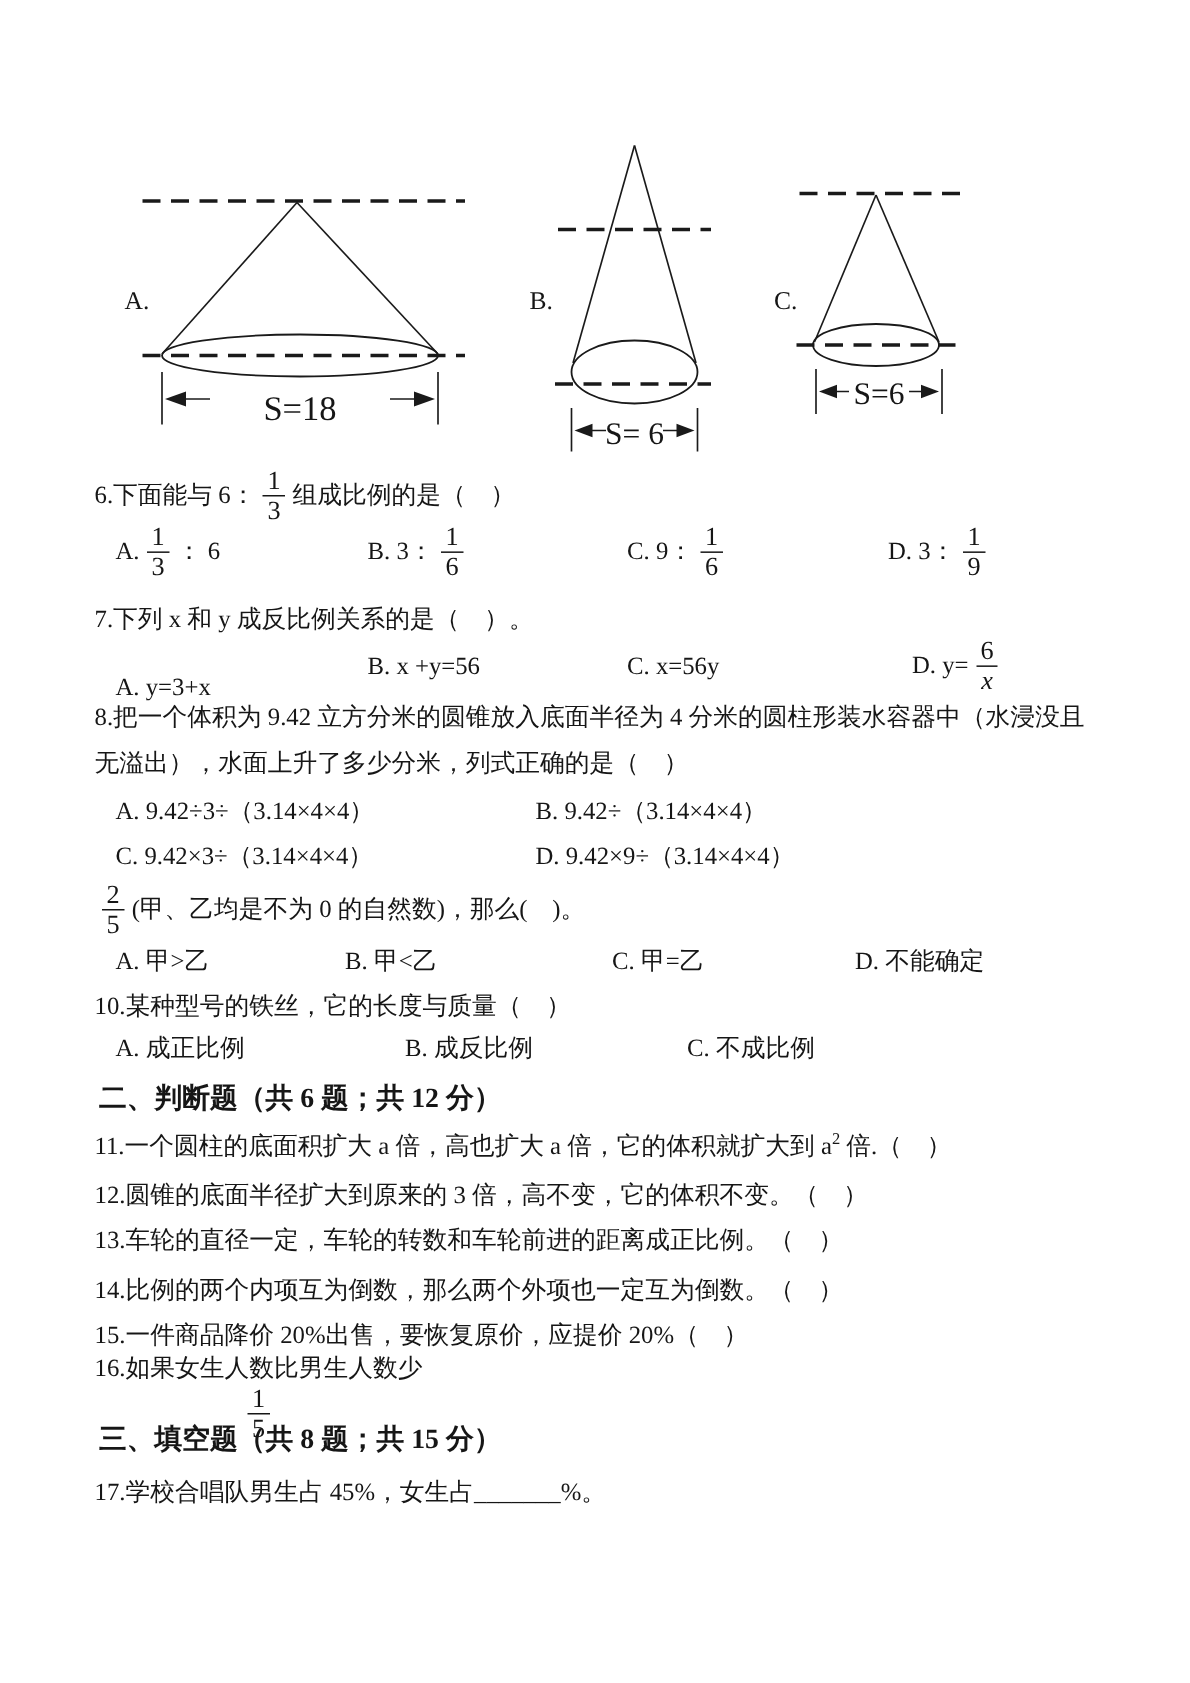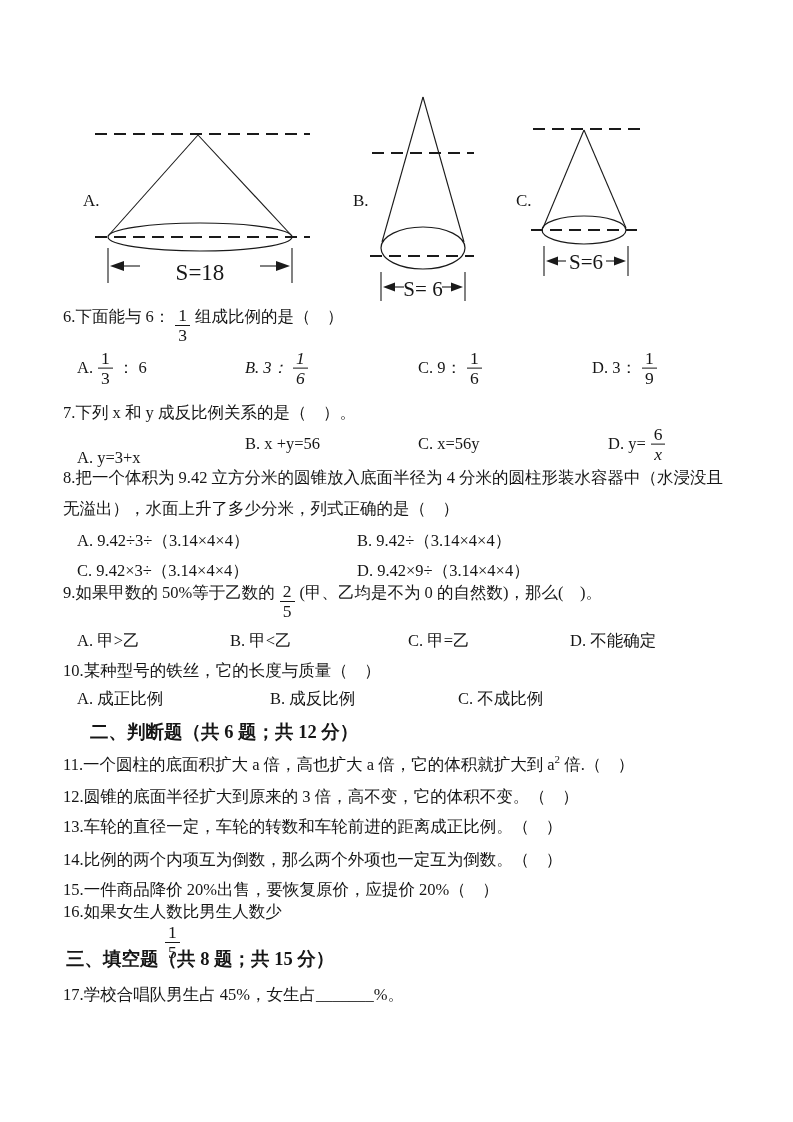--- a/index.html
+++ b/index.html
@@ -7,21 +7,21 @@
     position:relative;
     width:793px;height:1122px;
     background:#ffffff;
     font-family:"Liberation Serif","DejaVu Serif",serif;
     color:#161616;
     font-size:16.5px;
     overflow:hidden;
   }
   .abs{position:absolute;}
   .stem{white-space:nowrap;}
-  .stem-flex{display:flex;white-space:nowrap;}
+  .stem-flex{display:flex;align-items:center;white-space:nowrap;}
   .wrap{white-space:normal;line-height:31px;}
   .opt-row{position:absolute;left:0;width:793px;}
   .opt{position:absolute;top:50%;transform:translateY(-50%);display:flex;align-items:center;white-space:nowrap;}
   .frac{display:inline-flex;flex-direction:column;align-items:center;line-height:1.08;font-size:17.5px;margin:0 5px;vertical-align:middle;}
   .frac .den{border-top:1.4px solid #161616;padding:0 3px;}
   .frac .num{padding:0 3px;}
   .frac .it{font-style:italic;}
   .sec-title{font-weight:bold;font-size:18.5px;white-space:nowrap;}
   sup{font-size:11px;}
   .fig-line{stroke:#1a1a1a;stroke-width:1.1;fill:none;}
@@ -99,21 +99,21 @@
 
   <div class="opt-row" style="top:342px;height:52px;">
     <div class="opt" style="left:77px;">
       <span>A.</span>
       <span class="frac">
         <span class="num">1</span>
         <span class="den">3</span>
       </span>
       <span>： 6</span>
     </div>
-    <div class="opt" style="left:245px;font-style:italic;">
+    <div class="opt" style="left:245px;">
       <span>B. 3：</span>
       <span class="frac">
         <span class="num">1</span>
         <span class="den">6</span>
       </span>
     </div>
     <div class="opt" style="left:418px;">
       <span>C. 9：</span>
       <span class="frac">
         <span class="num">1</span>
@@ -163,21 +163,20 @@
   <div class="opt-row" style="top:558px;height:26px;">
     <div class="opt" style="left:77px;">
         <span>C. 9.42×3÷（3.14×4×4）</span>
       </div>
     <div class="opt" style="left:357px;">
         <span>D. 9.42×9÷（3.14×4×4）</span>
       </div>
   </div>
 
   <div class="abs stem-flex" style="left:63px;top:582px;height:48px;">
-    <span>9.如果甲数的 50%等于乙数的</span>
     <span class="frac">
       <span class="num">2</span>
       <span class="den">5</span>
     </span>
     <span>(甲、乙均是不为 0 的自然数)，那么(　)。</span>
   </div>
 
   <div class="opt-row" style="top:628px;height:26px;">
     <div class="opt" style="left:77px;">
         <span>A. 甲&gt;乙</span>
@@ -200,21 +199,21 @@
         <span>A. 成正比例</span>
       </div>
     <div class="opt" style="left:270px;">
         <span>B. 成反比例</span>
       </div>
     <div class="opt" style="left:458px;">
         <span>C. 不成比例</span>
       </div>
   </div>
 
-  <div class="abs sec-title" style="left:66px;top:719px;margin-left:24px;">二、判断题（共 6 题；共 12 分）</div>
+  <div class="abs sec-title" style="left:66px;top:719px;">二、判断题（共 6 题；共 12 分）</div>
 
   <div class="abs stem" style="left:63px;top:753px;">
     <span>11.一个圆柱的底面积扩大 a 倍，高也扩大 a 倍，它的体积就扩大到 a</span><sup>2</sup><span> 倍.（　）</span>
   </div>
   <div class="abs stem" style="left:63px;top:786px;">12.圆锥的底面半径扩大到原来的 3 倍，高不变，它的体积不变。（　）</div>
   <div class="abs stem" style="left:63px;top:816px;">13.车轮的直径一定，车轮的转数和车轮前进的距离成正比例。（　）</div>
   <div class="abs stem" style="left:63px;top:849px;">14.比例的两个内项互为倒数，那么两个外项也一定互为倒数。（　）</div>
   <div class="abs stem" style="left:63px;top:879px;text-align:right;">15.一件商品降价 20%出售，要恢复原价，应提价 20%（　）</div>
 
   <div class="abs stem-flex" style="left:63px;top:901px;height:48px;flex-direction:column;">

